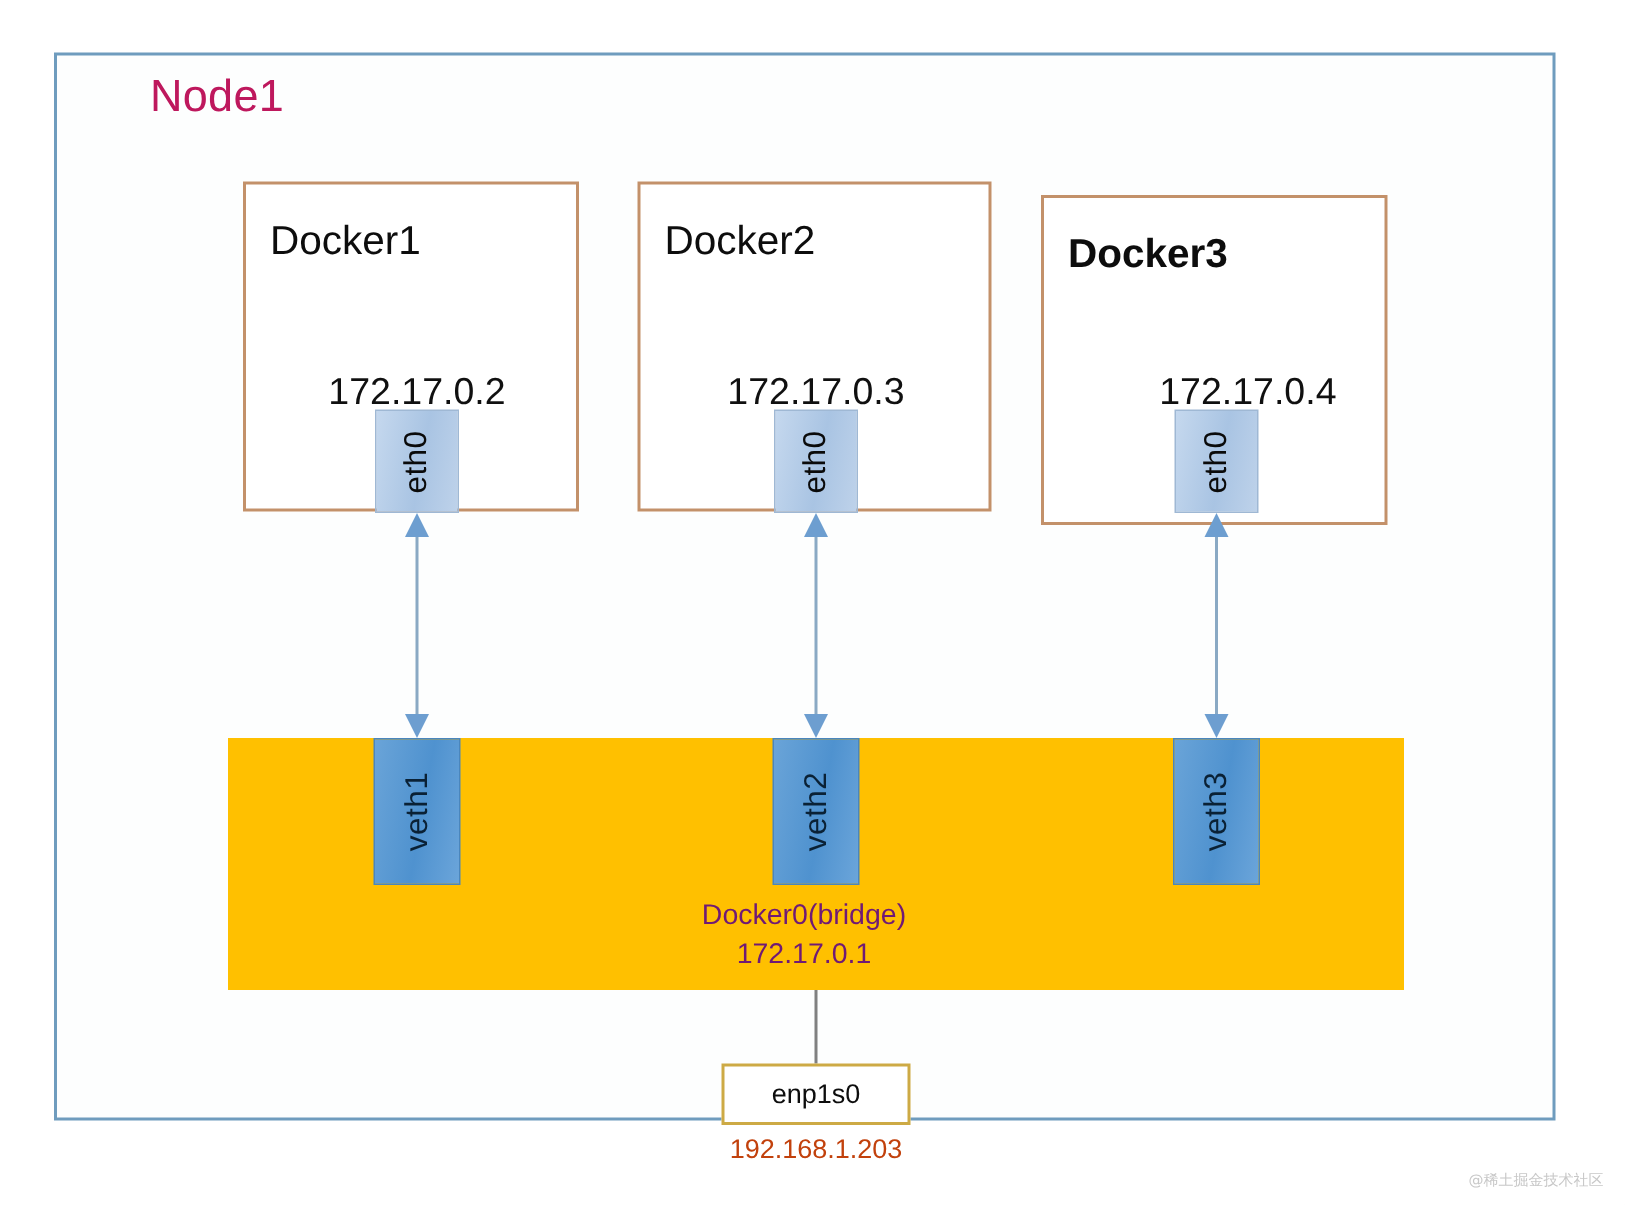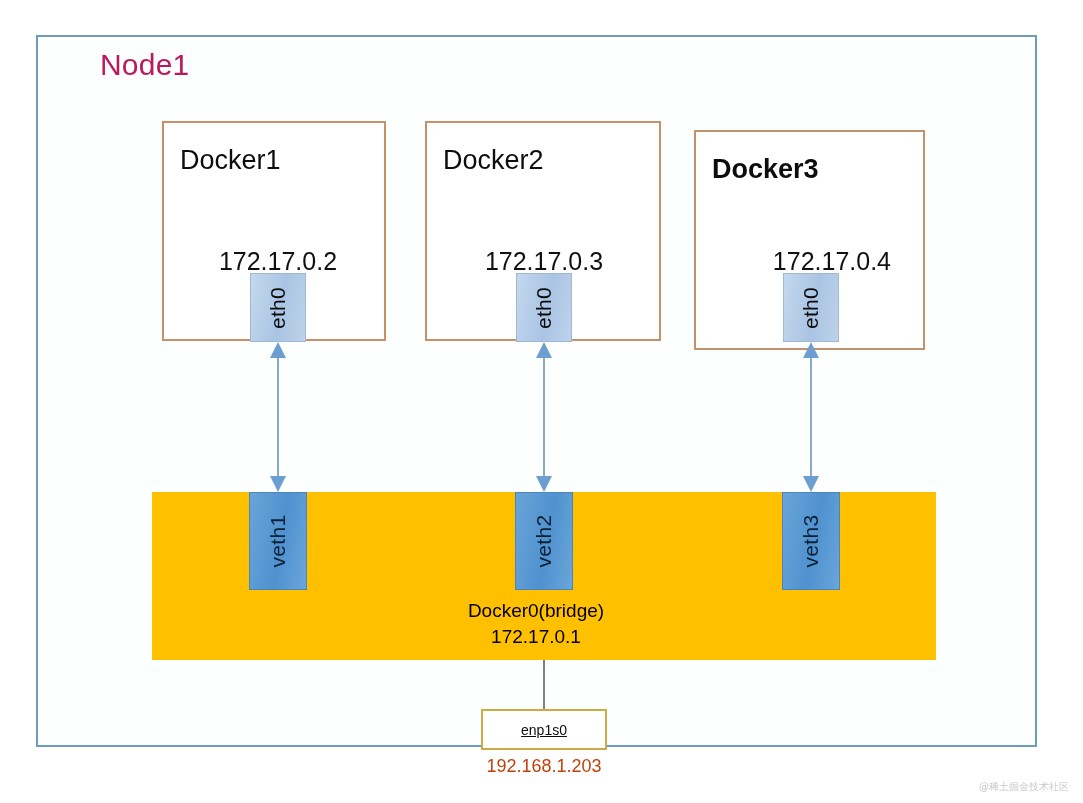--- a/index.html
+++ b/index.html
@@ -110,21 +110,21 @@
     background: #ffc000;
   }
   .bridge-caption {
     position: absolute;
     left: 0;
     right: 16px;
     top: 106px;
     text-align: center;
     font-size: 19px;
     line-height: 26px;
-    color: #000000;
+    color: #701a75;
   }
   .bridge-caption div { white-space: nowrap; }
 
   
   .arrow {
     position: absolute;
     width: 22px;
   }
   .arrow svg { display: block; }
 
@@ -141,23 +141,22 @@
     left: 481px;
     top: 709px;
     width: 126px;
     height: 41px;
     border: 2px solid #cdaa45;
     background: #ffffff;
     box-sizing: border-box;
     display: flex;
     align-items: center;
     justify-content: center;
-    font-size: 14px;
+    font-size: 18px;
     color: #0d0d0d;
-    text-decoration: underline;
   }
   
   .enp-ip-inner {
     position: absolute;
     left: 466px;
     top: 756px;
     width: 156px;
     text-align: center;
     font-size: 18px;
     color: #c2410c;

